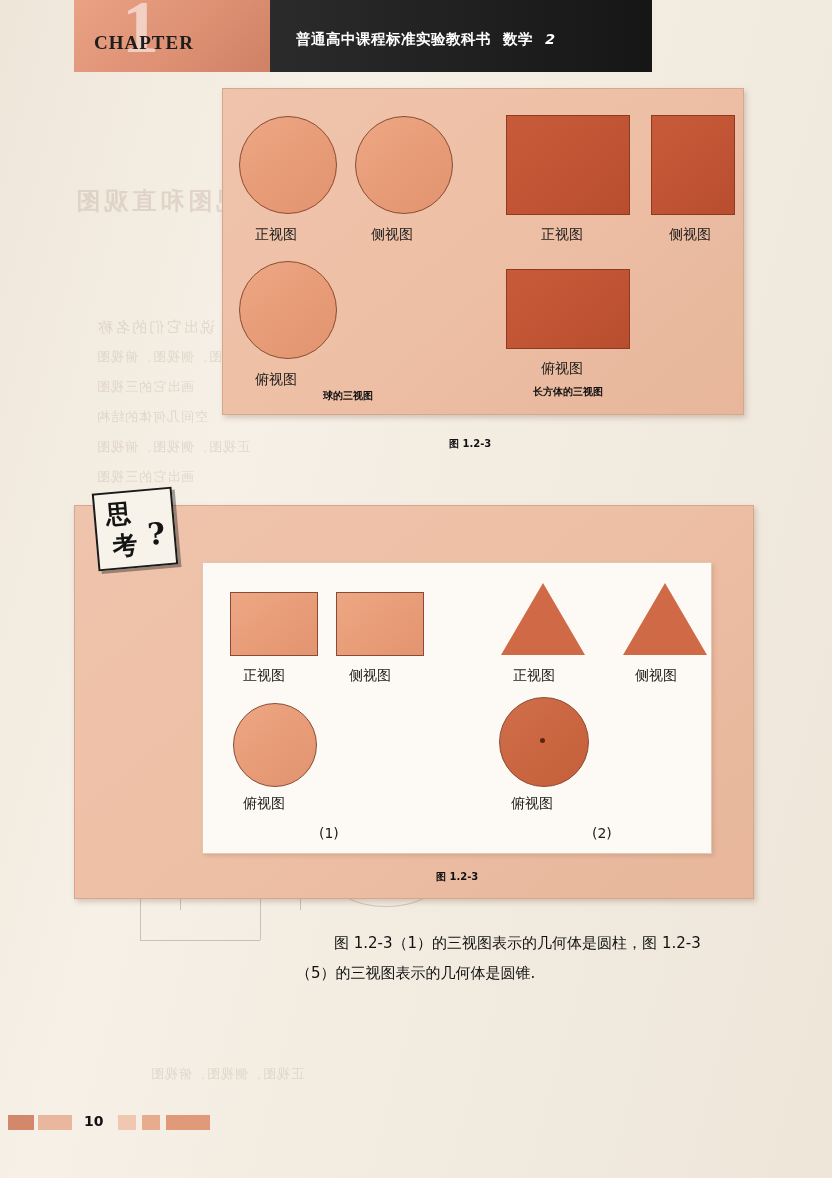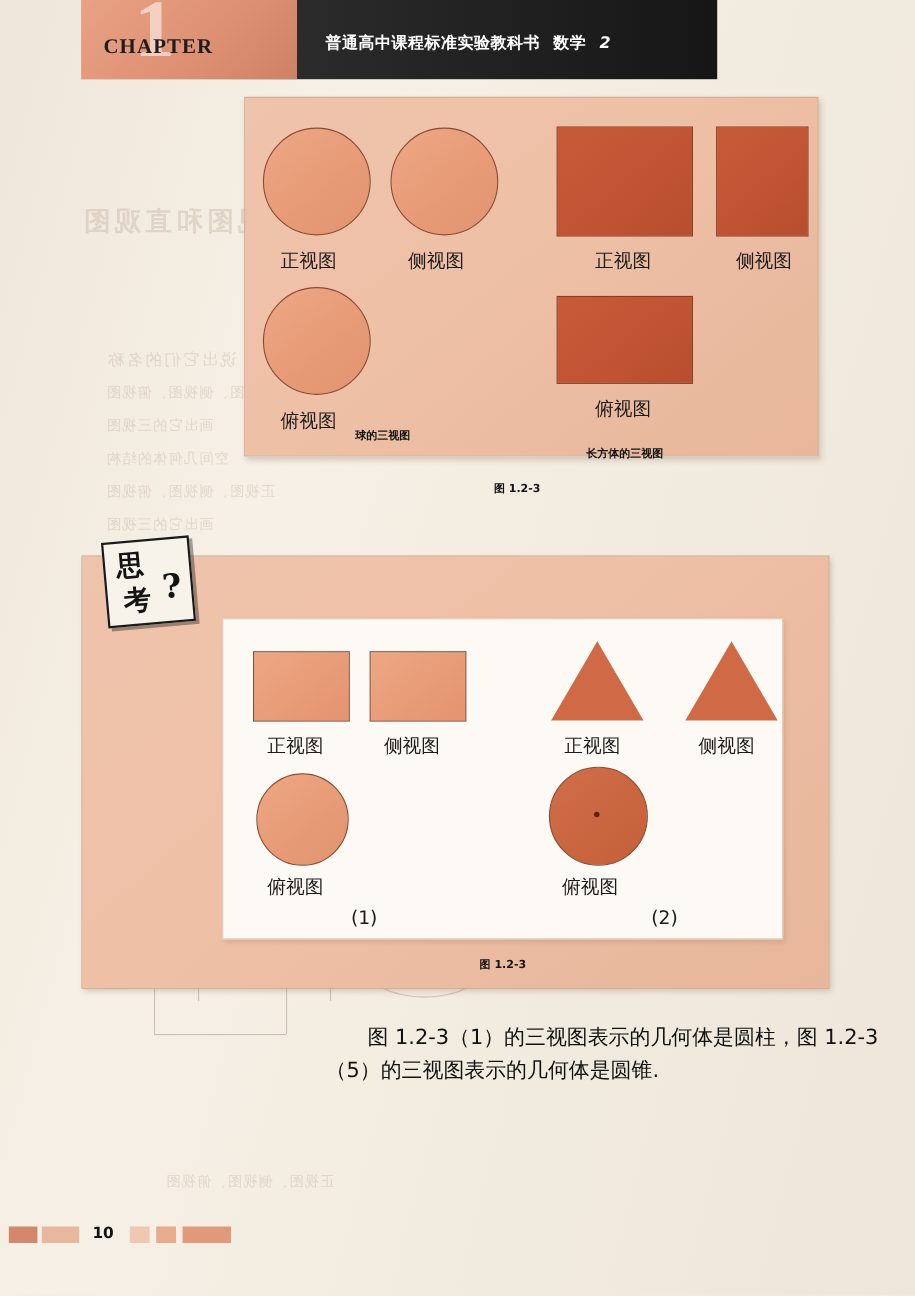--- a/index.html
+++ b/index.html
@@ -100,21 +100,21 @@
     background: linear-gradient(140deg,#c75b39 0%, #bf5333 60%, #b84e2f 100%);
     border: 1px solid #8b3b22;
   }
   .shape-rect-light {
     position: absolute;
     background: linear-gradient(140deg,#eda784 0%, #e89b77 60%, #e39471 100%);
     border: 1px solid #8b4a33;
   }
   .lbl {
     position: absolute;
-    font-size: 17px;
+    font-size: 14px;
     color: #1b1b1b;
     font-family: "DejaVu Sans", sans-serif;
     white-space: nowrap;
   }
   .cap {
     position: absolute;
     font-size: 10px;
     font-weight: bold;
     color: #111;
     font-family: "DejaVu Sans", sans-serif;
@@ -151,21 +151,21 @@
 
   .question-text {
     position: absolute;
     font-size: 14.5px;
     color: #111;
     font-family: "DejaVu Sans", sans-serif;
     font-weight: bold;
   }
   .body-text {
     position: absolute;
-    font-size: 19px;
+    font-size: 15px;
     color: #111;
     font-family: "DejaVu Sans", sans-serif;
     line-height: 30px;
   }
 
   
   .footer-bar {
     position: absolute;
     height: 15px;
   }
@@ -240,21 +240,21 @@
 
     <div class="shape-square-dark" style="left:283px; top:26px; width:122px; height:98px;"></div>
     <div class="lbl" style="left:318px; top:137px;">正视图</div>
 
     <div class="shape-square-dark" style="left:428px; top:26px; width:82px; height:98px;"></div>
     <div class="lbl" style="left:446px; top:137px;">侧视图</div>
 
     <div class="shape-square-dark" style="left:283px; top:180px; width:122px; height:78px;"></div>
     <div class="lbl" style="left:318px; top:271px;">俯视图</div>
 
-    <div class="cap" style="left:310px; top:296px;margin-top:20px;">长方体的三视图</div>
+    <div class="cap" style="left:310px; top:296px;">长方体的三视图</div>
   </div>
 
   <div class="cap" style="left:449px; top:437px;">图 1.2-3</div>
 
   <div class="fig-box" style="left:74px; top:505px; width:678px; height:392px;"></div>
 
   <div class="think-box">
     <div class="think-char" style="left:10px; top:4px;">思</div>
     <div class="think-char" style="left:14px; top:36px;">考</div>
     <div class="think-char" style="left:50px; top:26px; font-size:30px;">?</div>

